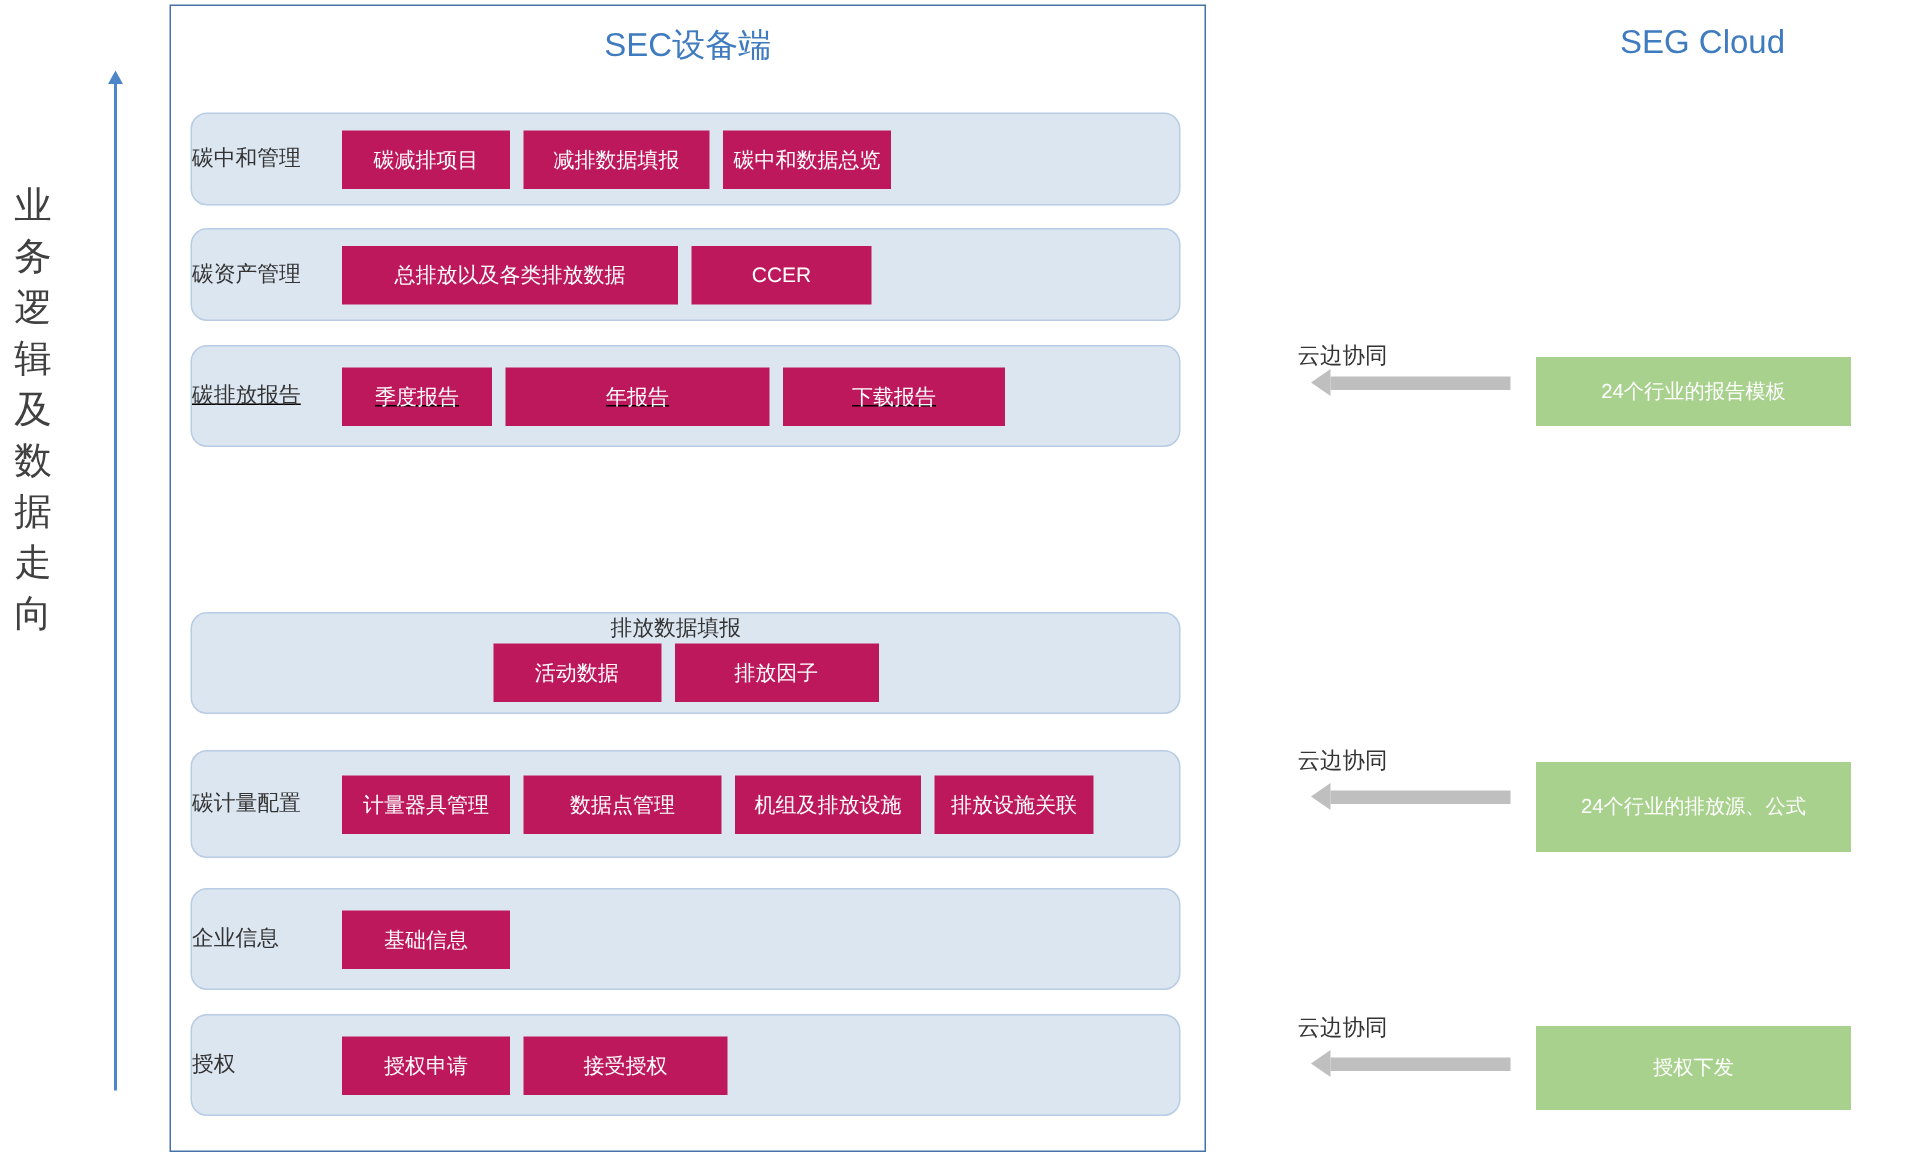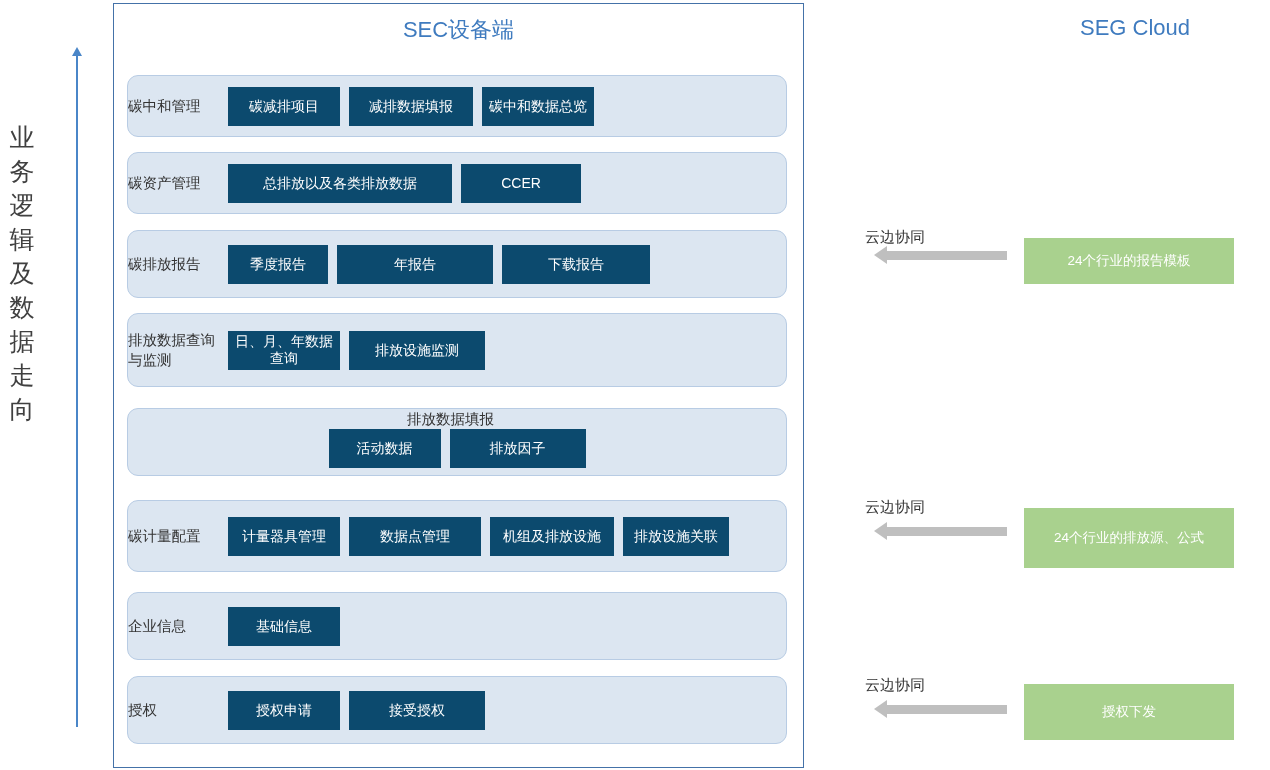--- a/index.html
+++ b/index.html
@@ -102,21 +102,21 @@
     font-size: 14.5px;
     line-height: 20px;
     color: #333333;
   }
   .chips {
     display: flex;
     align-items: center;
     gap: 9px;
   }
   .chip {
-    background: #0c4a6e;
+    background: #be185d;
     color: #ffffff;
     font-size: 14px;
     line-height: 17px;
     text-align: center;
     display: flex;
     align-items: center;
     justify-content: center;
     box-sizing: border-box;
     padding: 4px 6px;
     height: 39px;
@@ -203,36 +203,29 @@
   </div>
 
   <div class="row" style="top:152px; height:62px;">
     <div class="row-label">碳资产管理</div>
     <div class="chips">
       <div class="chip" style="width:224px;">总排放以及各类排放数据</div>
       <div class="chip" style="width:120px;">CCER</div>
     </div>
   </div>
 
-  <div class="row" style="top:230px; height:68px;">
+  <div class="row" style="top:230px; height:68px;text-decoration:underline;">
     <div class="row-label">碳排放报告</div>
     <div class="chips">
       <div class="chip" style="width:100px;">季度报告</div>
-      <div class="chip" style="width:156px;">年报告</div>
+      <div class="chip" style="width:176px;">年报告</div>
       <div class="chip" style="width:148px;">下载报告</div>
     </div>
   </div>
 
-  <div class="row" style="top:313px; height:74px;">
-    <div class="row-label">排放数据查询与监测</div>
-    <div class="chips">
-      <div class="chip" style="width:112px;">日、月、年数据查询</div>
-      <div class="chip" style="width:136px;">排放设施监测</div>
-    </div>
-  </div>
 
   <div class="row" style="top:408px; height:68px;flex-direction:column;">
     <div class="row-label">排放数据填报</div>
     <div class="chips">
       <div class="chip" style="width:112px;">活动数据</div>
       <div class="chip" style="width:136px;">排放因子</div>
     </div>
   </div>
 
   <div class="row" style="top:500px; height:72px;">

